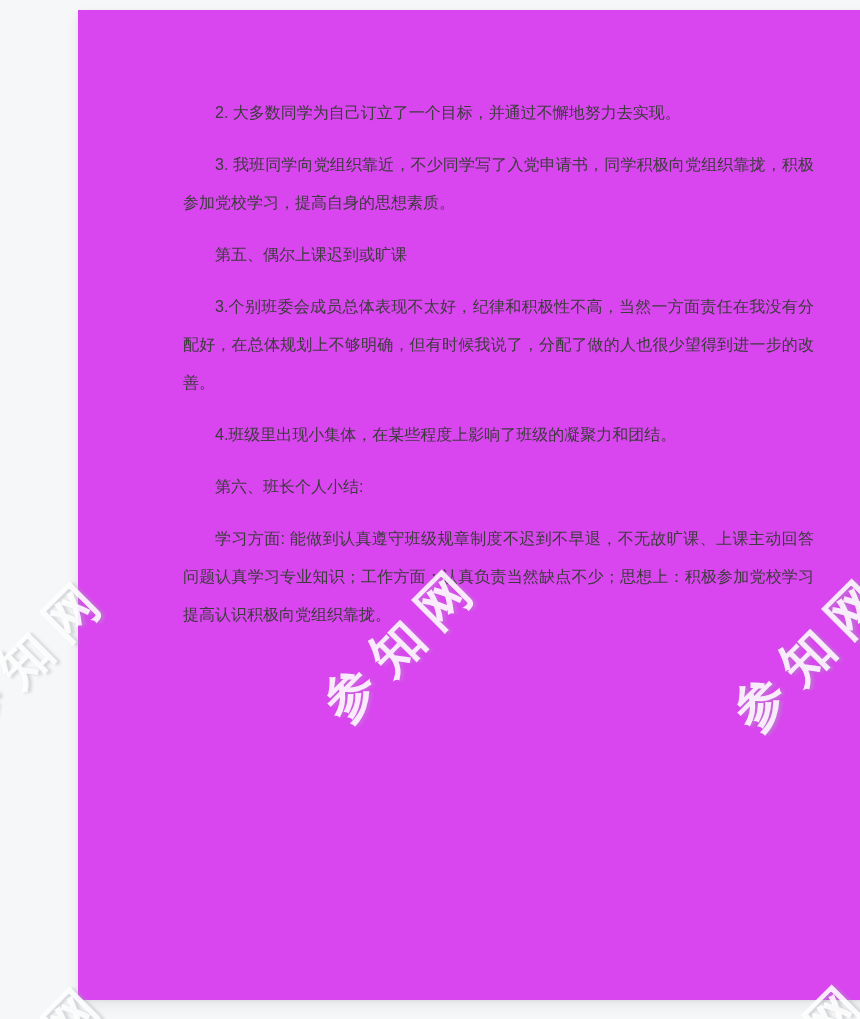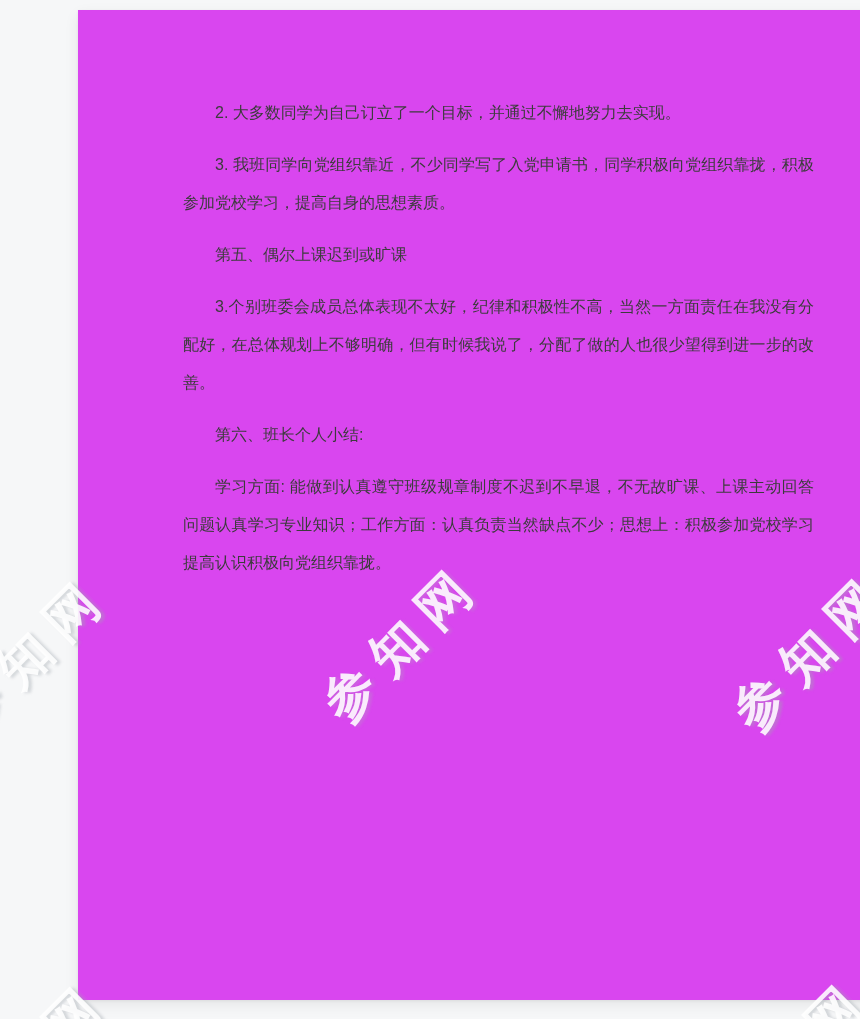--- a/index.html
+++ b/index.html
@@ -58,20 +58,21 @@
 <body>
 
 <div class="canvas">
 
   <div class="page">
     <div class="content">
       <p class="para">2. 大多数同学为自己订立了一个目标，并通过不懈地努力去实现。</p>
       <p class="para">3. 我班同学向党组织靠近，不少同学写了入党申请书，同学积极向党组织靠拢，积极参加党校学习，提高自身的思想素质。</p>
       <p class="para">第五、偶尔上课迟到或旷课</p>
       <p class="para">3.个别班委会成员总体表现不太好，纪律和积极性不高，当然一方面责任在我没有分配好，在总体规划上不够明确，但有时候我说了，分配了做的人也很少望得到进一步的改善。</p>
+      <p class="para">4.班级里出现小集体，在某些程度上影响了班级的凝聚力和团结。</p>
       <p class="para">第六、班长个人小结:</p>
       <p class="para">学习方面: 能做到认真遵守班级规章制度不迟到不早退，不无故旷课、上课主动回答问题认真学习专业知识；工作方面：认真负责当然缺点不少；思想上：积极参加党校学习提高认识积极向党组织靠拢。</p>
     </div>
   </div>
 
   <div class="watermark wm-left">参知网</div>
   <div class="watermark wm-center">参知网</div>
   <div class="watermark wm-right">参知网</div>
   <div class="watermark wm-bottom-left">参知网</div>
   <div class="watermark wm-bottom-right">参知网</div>

